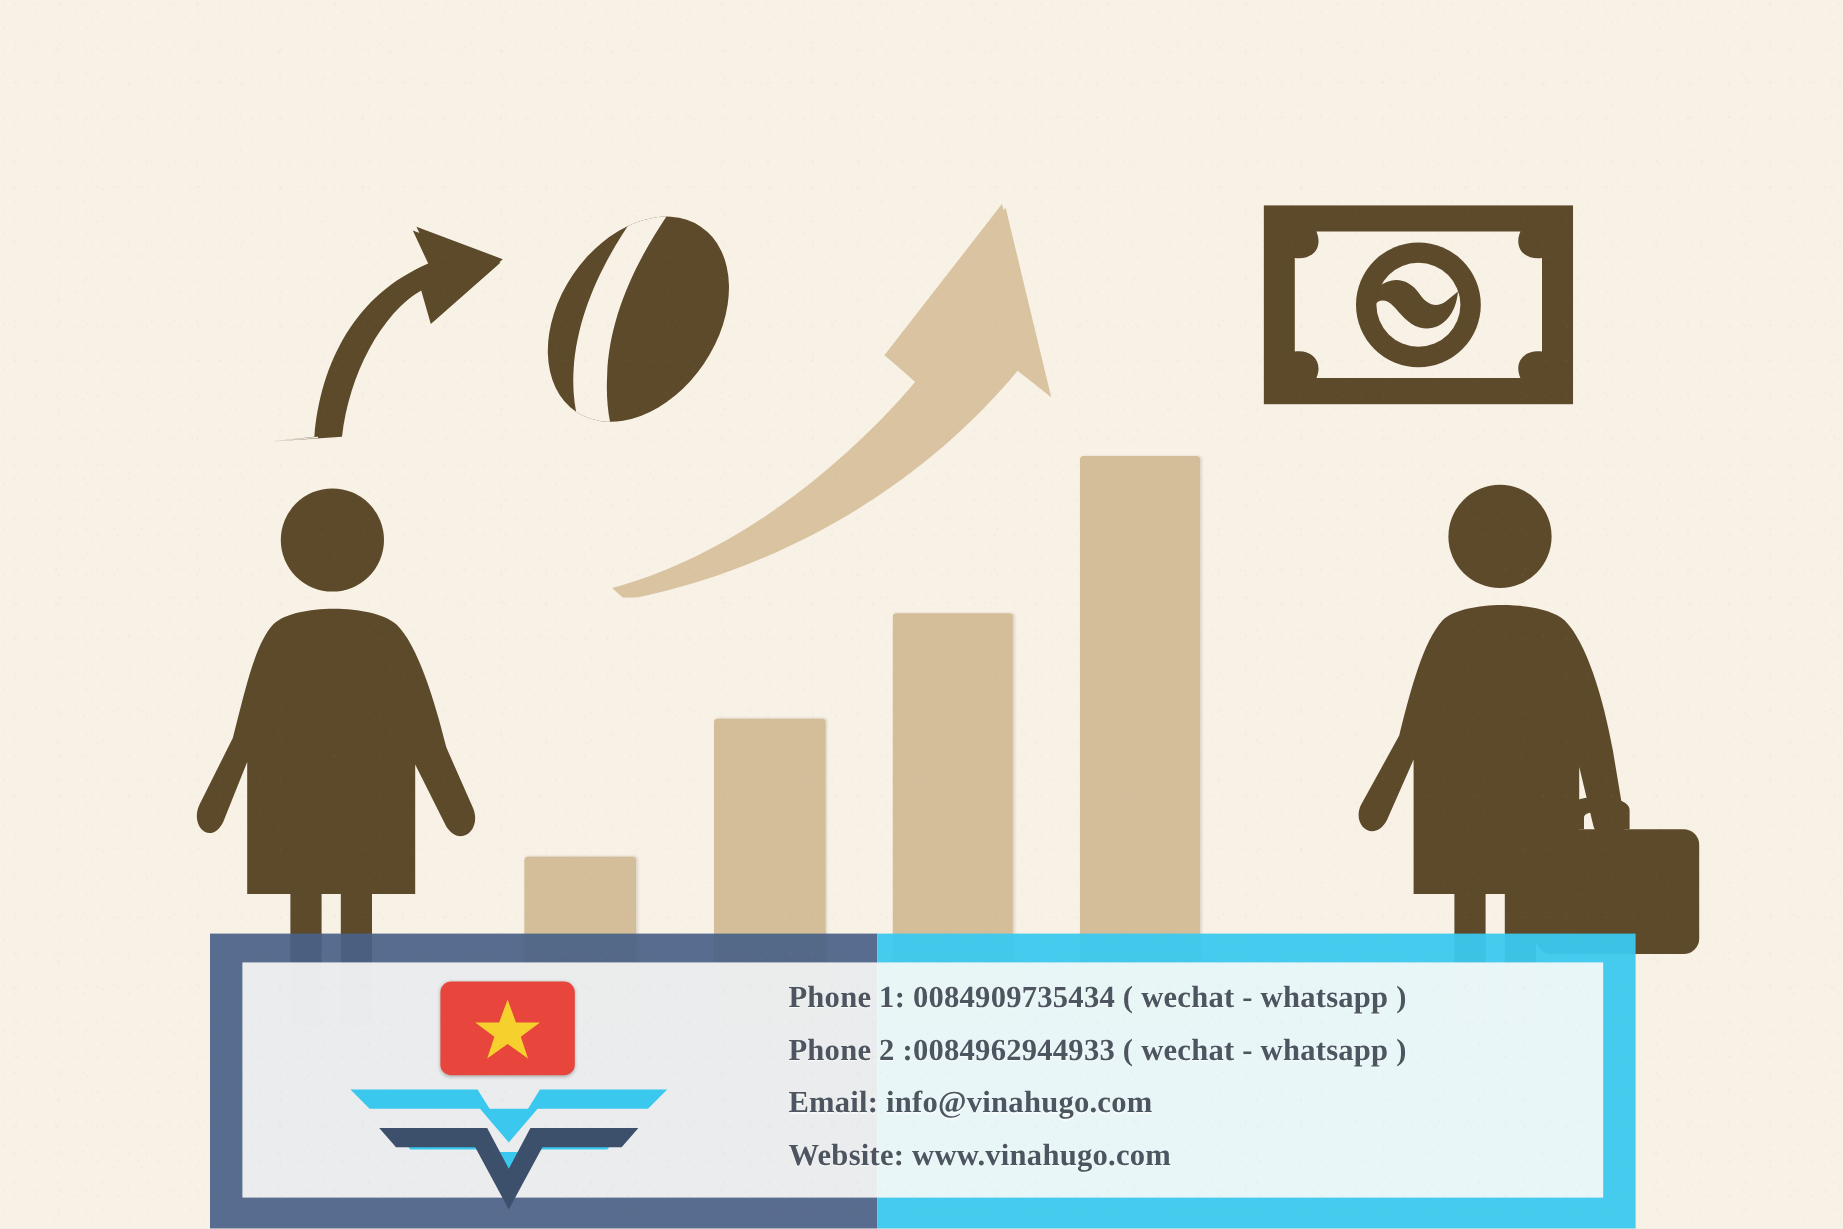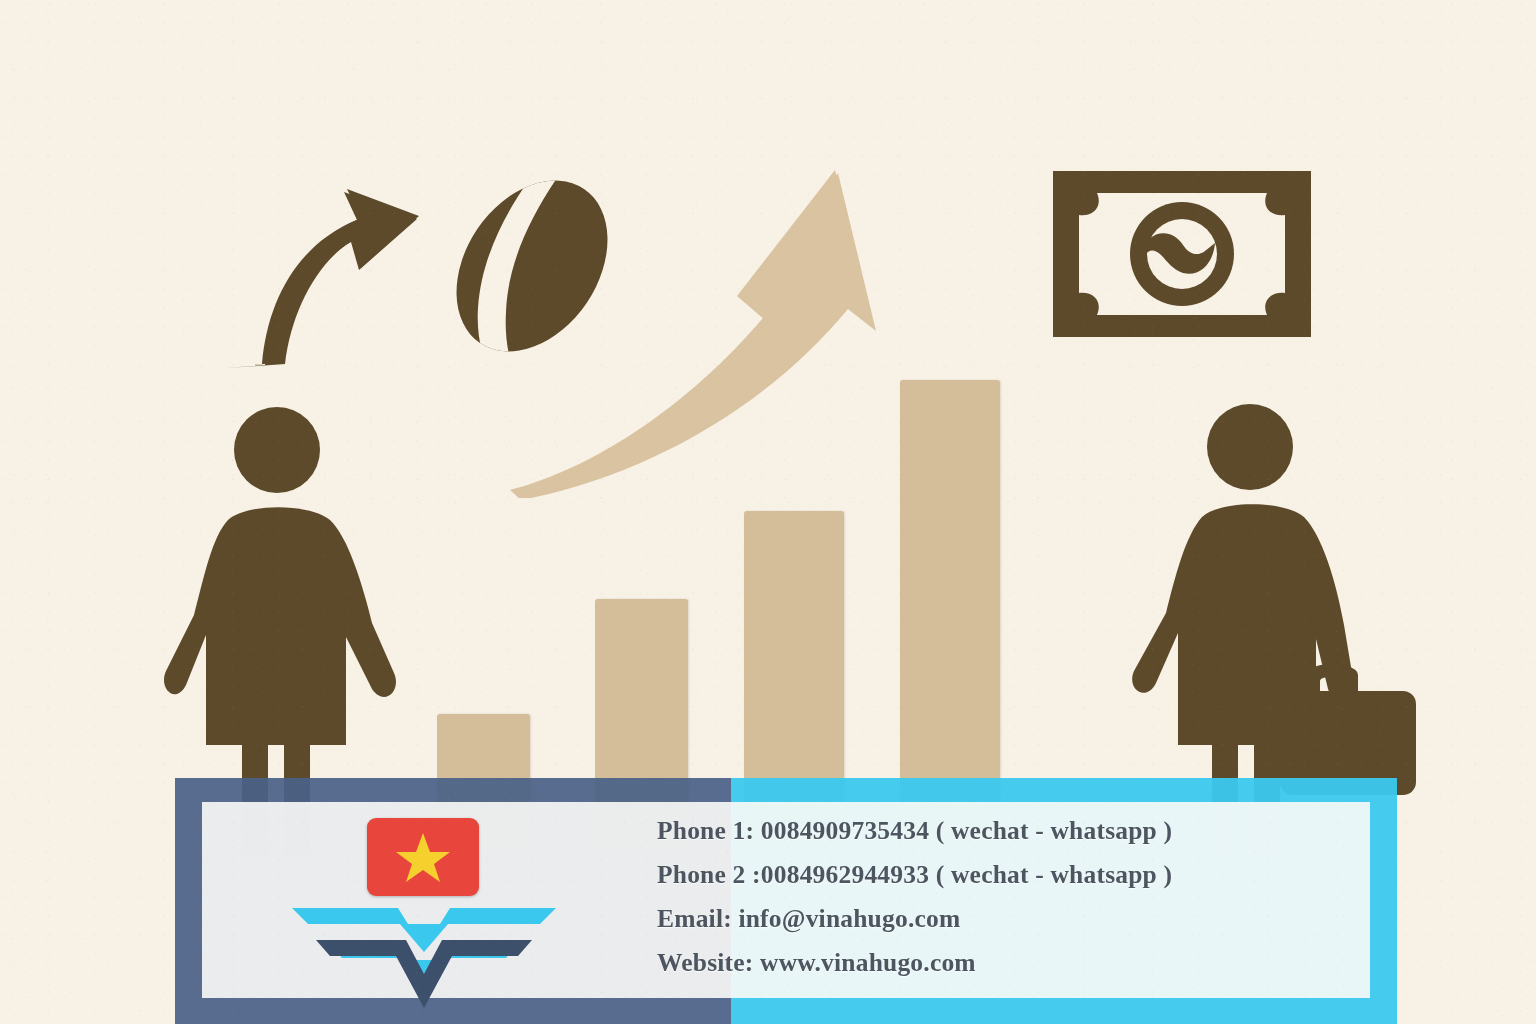--- a/index.html
+++ b/index.html
@@ -41,21 +41,20 @@
     box-shadow: 1px 0 2px rgba(120,95,60,.18);
   }
 
   
   #banner {
     position: absolute;
     left: 175px;
     top: 778px;
     width: 1188px;
     height: 246px;
-    padding-left: 34px;
   }
   #banner-frame-left {
     position: absolute;
     left: 0; top: 0;
     width: 556px; height: 100%;
     background: #4a6287;
     opacity: .93;
   }
   #banner-frame-right {
     position: absolute;

